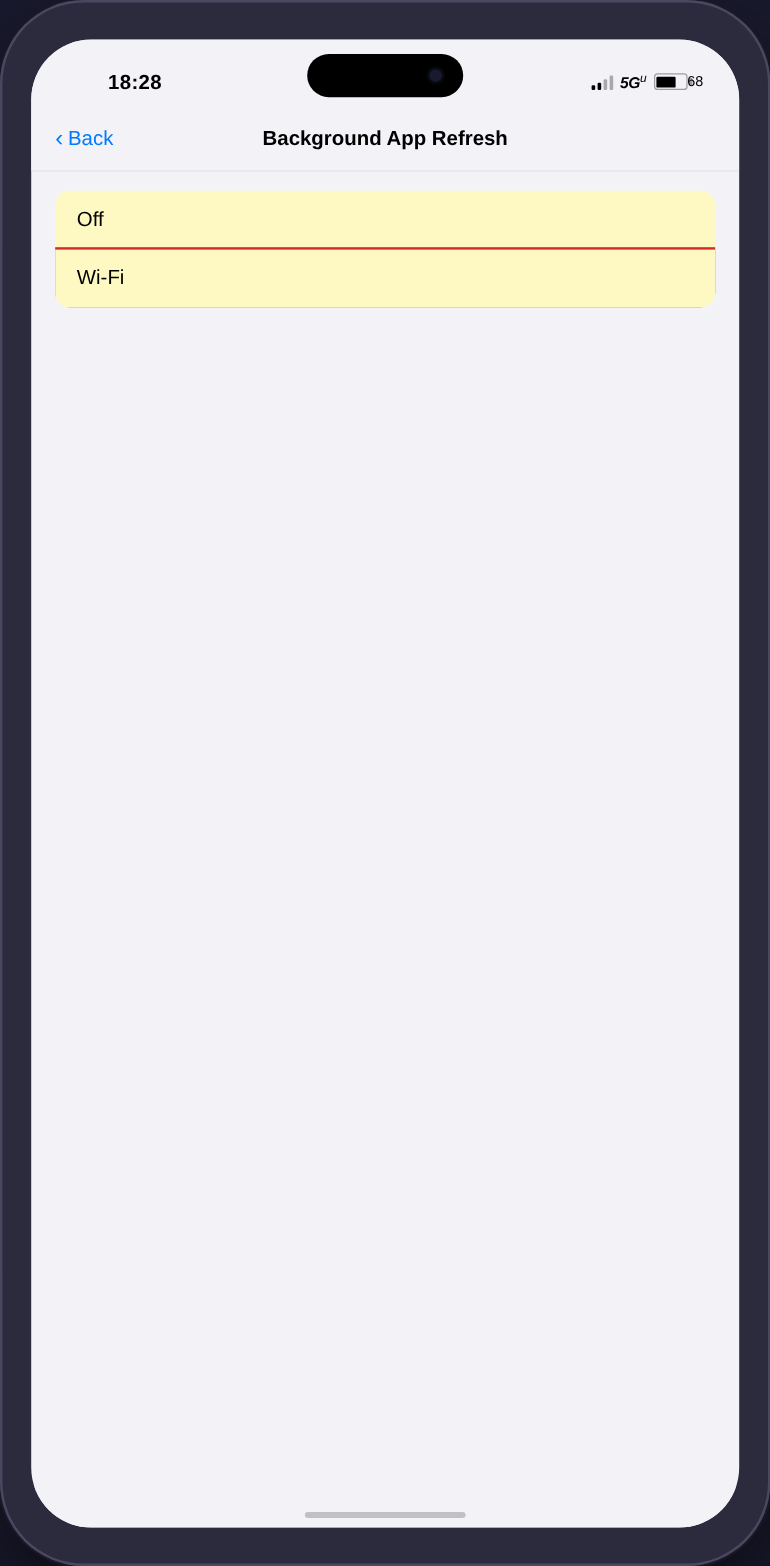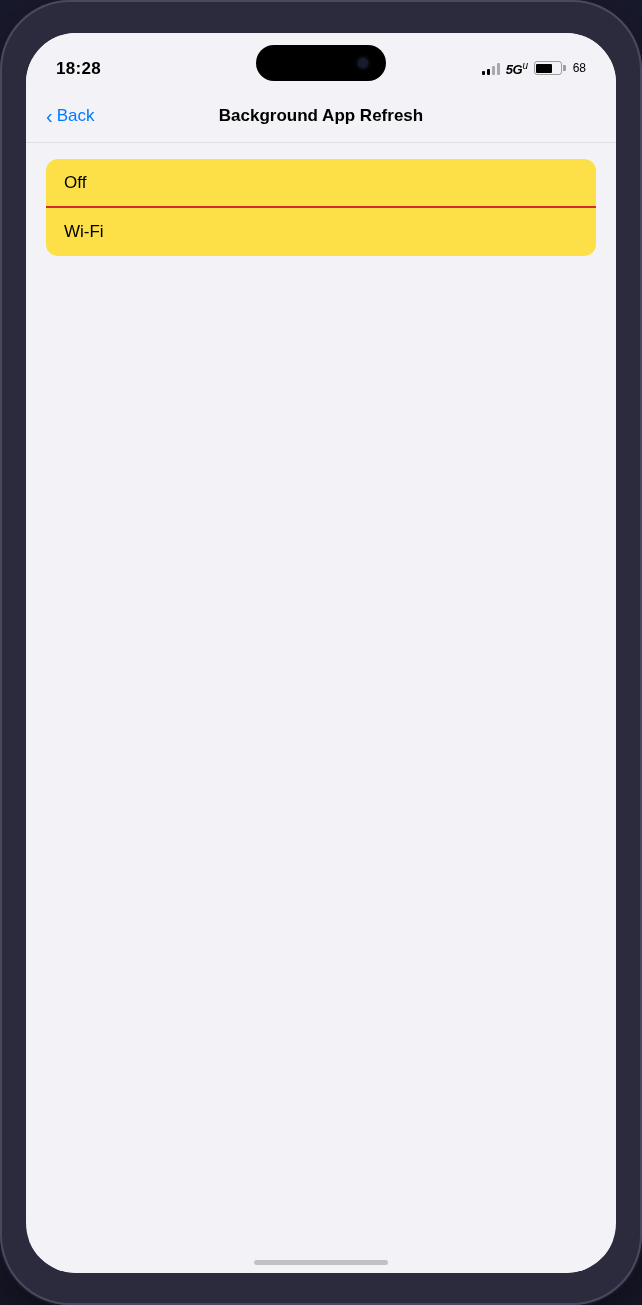--- a/index.html
+++ b/index.html
@@ -99,20 +99,21 @@
       background: #1a1a2e;
       border-radius: 50%;
       box-shadow: 0 0 4px rgba(100,150,255,0.3);
     }
 
     .status-time {
       font-size: 17px;
       font-weight: 600;
       color: #000;
       letter-spacing: 0.3px;
+      margin-left: 34px;
     }
 
     .status-icons {
       display: flex;
       align-items: center;
       gap: 6px;
     }
 
     .signal-bars {
       display: flex;
@@ -136,21 +137,21 @@
       font-size: 13px;
       font-weight: 600;
       color: #000;
       letter-spacing: -0.3px;
       font-style: italic;
     }
 
     .battery-container {
       display: flex;
       align-items: center;
-      gap: 11px;
+      gap: 0;
     }
 
     .battery {
       width: 28px;
       height: 14px;
       border: 1.5px solid rgba(0,0,0,0.35);
       border-radius: 3px;
       position: relative;
       padding: 1.5px;
       display: flex;
@@ -216,21 +217,21 @@
 
     
     .content {
       flex: 1;
       padding: 16px 0;
       overflow-y: auto;
     }
 
     .settings-group {
       margin: 0 20px;
-      background: #fde047;
+      background: #fef9c3;
       border-radius: 12px;
       overflow: hidden;
     }
 
     .settings-row {
       display: flex;
       align-items: center;
       justify-content: space-between;
       padding: 14px 18px;
       min-height: 48px;

